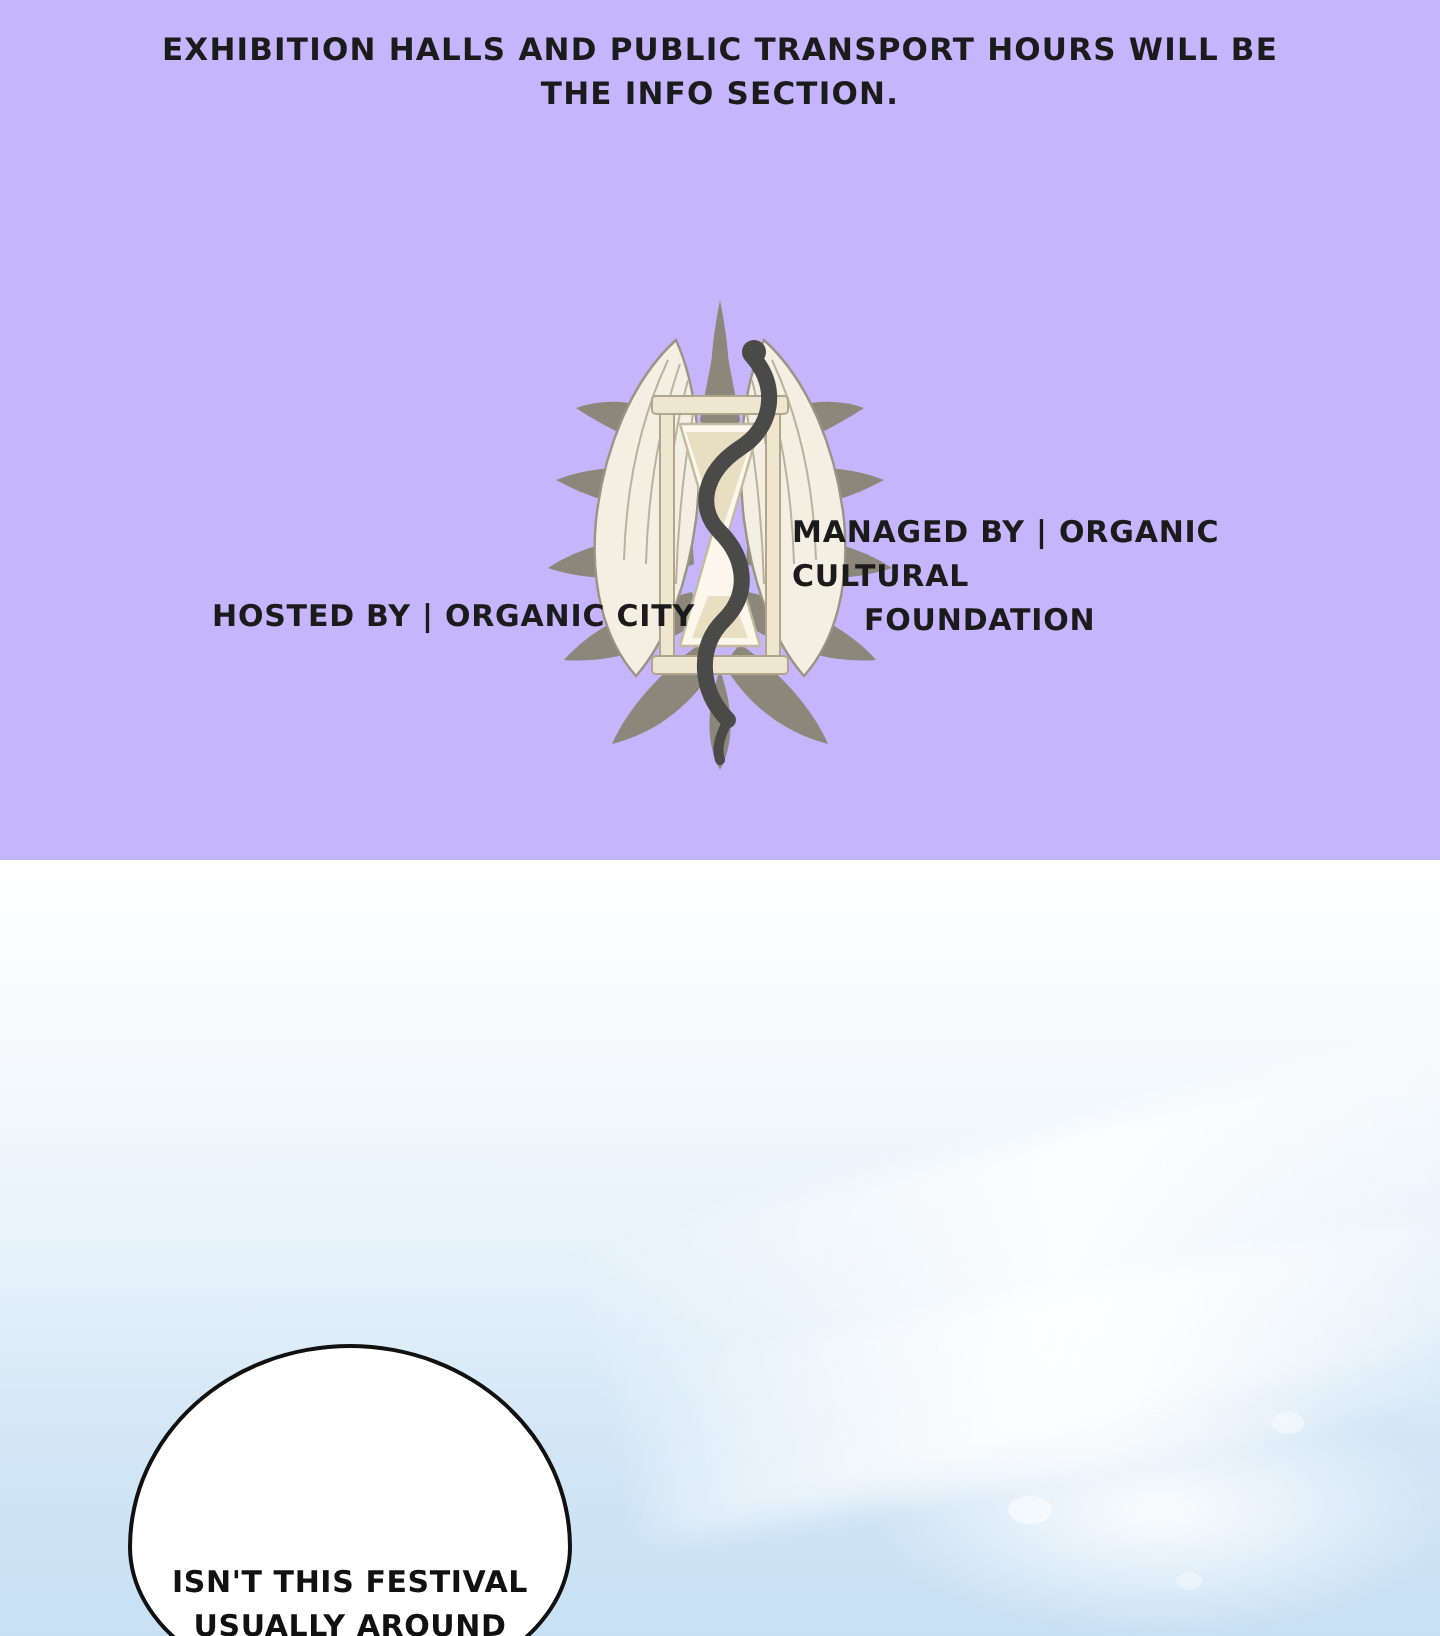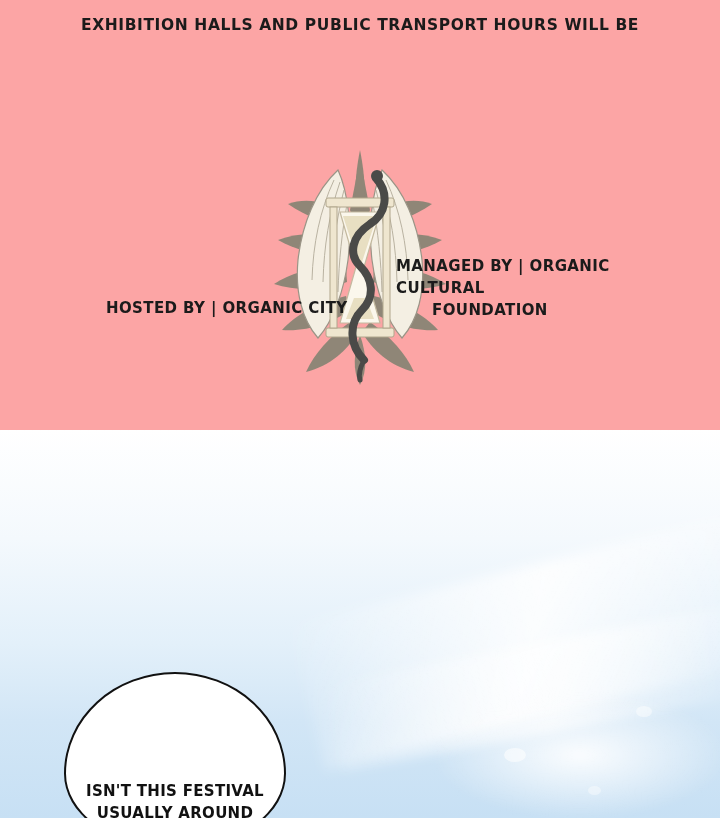--- a/index.html
+++ b/index.html
@@ -10,21 +10,21 @@
     width: 720px;
     height: 818px;
     overflow: hidden;
     font-family: "Liberation Sans", sans-serif;
     background: #ffffff;
   }
   .page {
     position: relative;
     width: 720px;
     height: 818px;
-    background: #fca5a5;
+    background: #c4b5fd;
     overflow: hidden;
   }
 
   
   .sky {
     position: absolute;
     left: 0;
     top: 430px;
     width: 720px;
     height: 388px;
@@ -167,20 +167,21 @@
   <div class="sky"></div>
   <div class="sky-beam-1"></div>
   <div class="sky-beam-2"></div>
   <div class="sky-glow"></div>
   <div class="bokeh b1"></div>
   <div class="bokeh b2"></div>
   <div class="bokeh b3"></div>
 
   <div class="caption">
     <div>Exhibition halls and public transport hours will be</div>
+    <div>the info section.</div>
   </div>
 
   <div class="emblem">
     <svg width="260" height="265" viewBox="0 0 260 265" xmlns="http://www.w3.org/2000/svg">
       <g>
 
         <g fill="#8a8575" opacity="0.95">
           <path d="M130 38 L140 90 L130 120 L120 90 Z"></path>
           <path d="M130 30 C136 60 136 80 130 110 C124 80 124 60 130 30 Z"></path>
 

